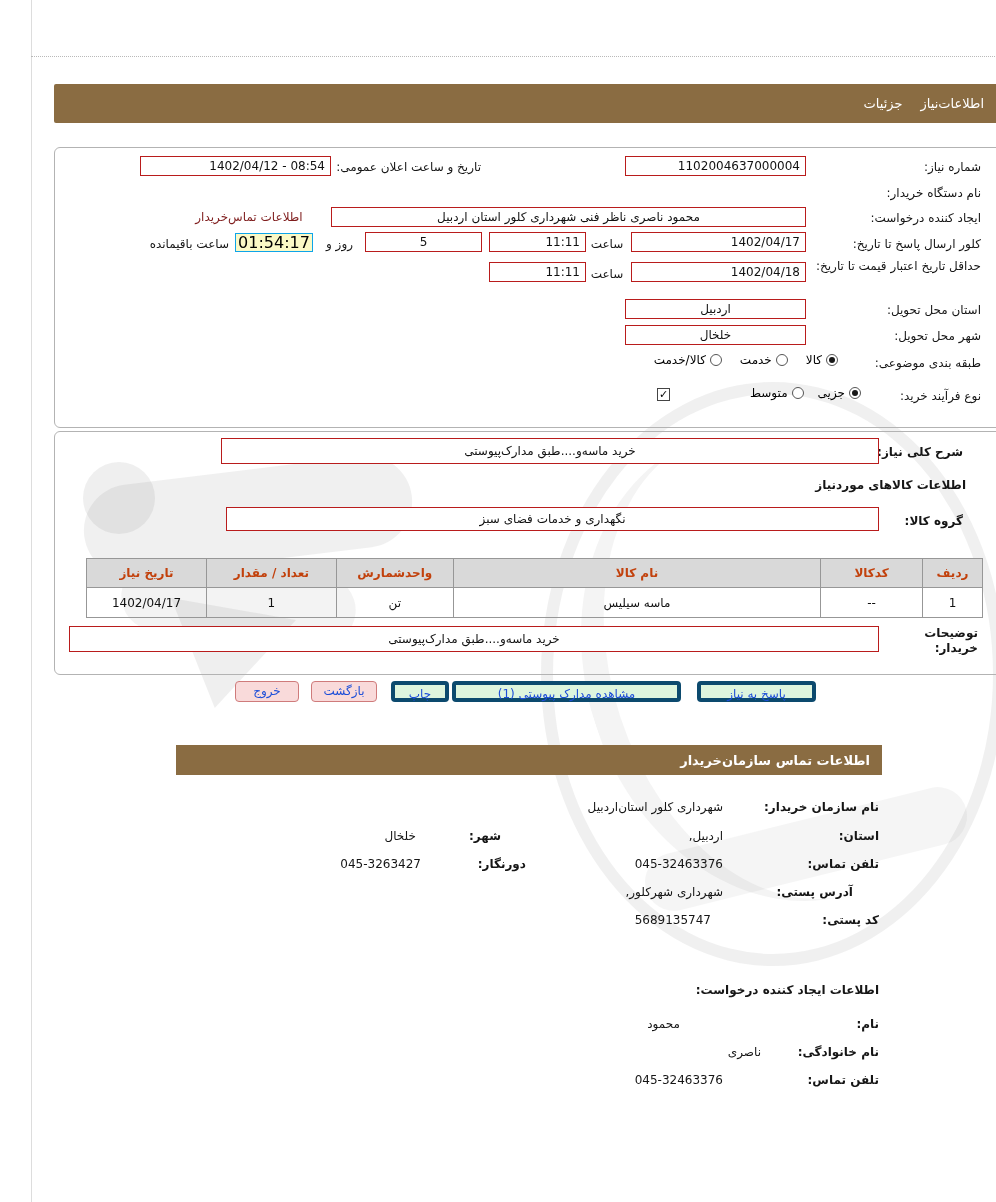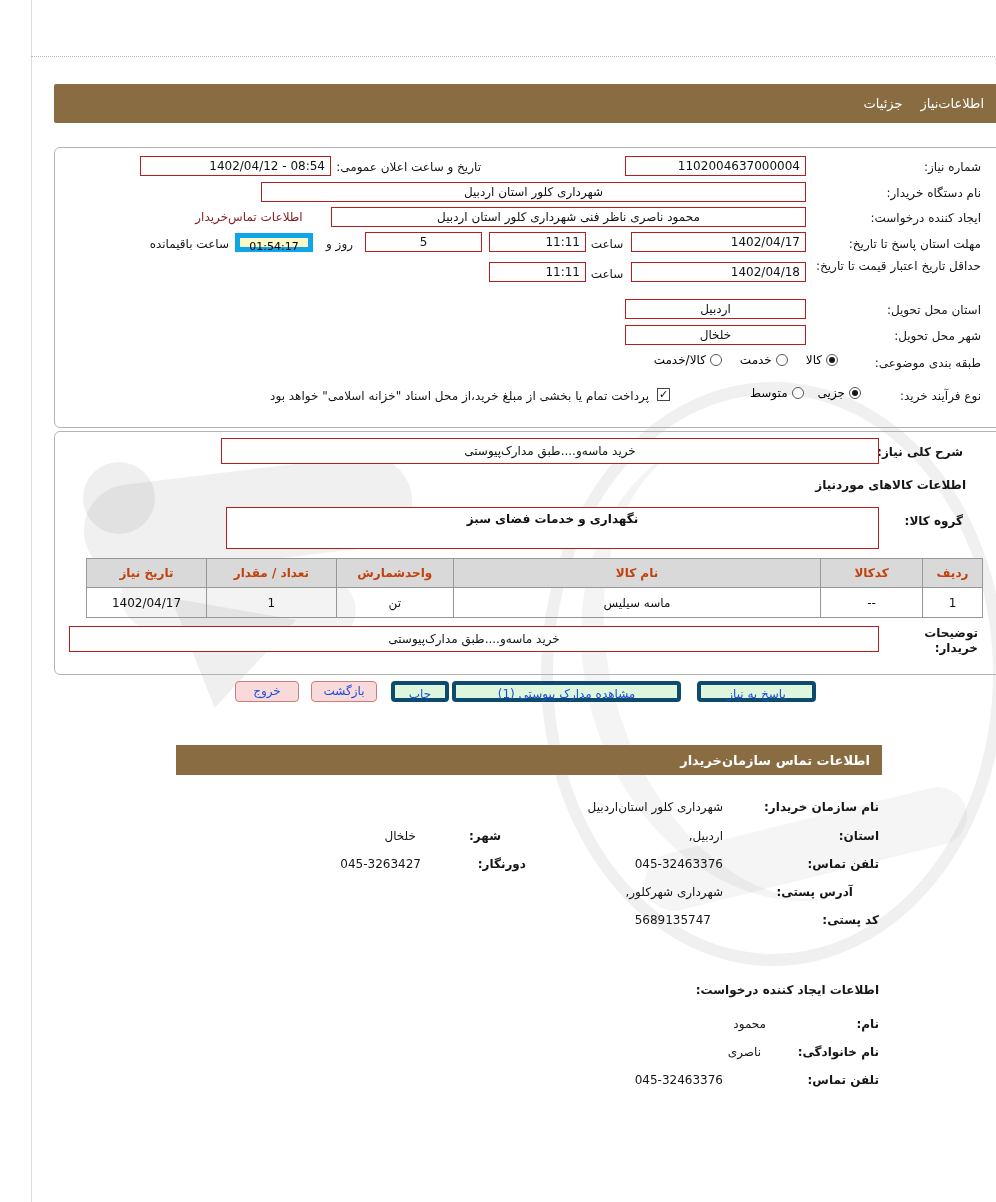--- a/index.html
+++ b/index.html
@@ -25,21 +25,21 @@
   .box2{left:33px;top:431px;width:952px;height:242px;}
   
   .lbl{position:absolute;font-size:12px;color:#161616;text-align:right;line-height:15px;z-index:3;}
   .nw{white-space:nowrap;}
   .bold{font-weight:bold;}
   .inp{position:absolute;background:#fff;border:1px solid #b91c1c;font-size:12px;line-height:18px;padding:0 5px;box-sizing:border-box;color:#111;z-index:3;}
   .inp.center{text-align:center;}
   .inp.right{text-align:right;}
   .ltr{direction:ltr;unicode-bidi:isolate;}
   .link{position:absolute;color:#7f1d1d;font-size:12px;text-align:center;cursor:pointer;z-index:3;}
-  .hl{position:absolute;background:#fbf9c6;border:5px solid #0ea5e9;font-size:11px;line-height:17px;text-align:center;box-sizing:border-box;z-index:3;}
+  .hl{position:absolute;background:#fbf9c6;border:1px solid #0ea5e9;font-size:16px;line-height:17px;text-align:center;box-sizing:border-box;z-index:3;}
   .rgroup{position:absolute;display:flex;direction:rtl;align-items:center;z-index:3;}
   .rpair{display:flex;align-items:center;gap:4px;font-size:12px;cursor:pointer;}
   .radio{width:12px;height:12px;border:1px solid #555;border-radius:50%;background:#fff;display:inline-block;position:relative;flex:0 0 auto;box-sizing:border-box;}
   .radio.on::after{content:"";position:absolute;left:2px;top:2px;right:2px;bottom:2px;background:#181818;border-radius:50%;}
   .chk{position:absolute;width:13px;height:13px;border:1px solid #444;background:#fff;font-size:11px;line-height:11px;text-align:center;box-sizing:border-box;z-index:3;cursor:pointer;}
   
   .need-table{position:absolute;left:65px;top:558px;width:897px;border-collapse:collapse;direction:rtl;font-size:12px;z-index:3;}
   .need-table th{background:#d9d9d9;border:1px solid #979797;height:26px;font-weight:bold;color:#c2410c;}
   .need-table td{border:1px solid #979797;height:27px;text-align:center;color:#111;background:transparent;}
   
@@ -75,27 +75,26 @@
   </div>
 
   <div class="box box1"></div>
 
   <div class="lbl nw" style="left:788px;top:160px;width:172px;">شماره نیاز:</div>
   <div class="inp right ltr" style="left:604px;top:156px;width:181px;height:20px;">1102004637000004</div>
   <div class="lbl nw" style="left:312px;top:160px;width:148px;">تاریخ و ساعت اعلان عمومی:</div>
   <div class="inp right ltr" style="left:119px;top:156px;width:191px;height:20px;">1402/04/12 - 08:54</div>
 
   <div class="lbl nw" style="left:788px;top:186px;width:172px;">نام دستگاه خریدار:</div>
-  <div class="inp center" style="left:240px;top:182px;width:545px;height:20px;">شهرداری کلور استان اردبیل</div>
 
   <div class="lbl nw" style="left:788px;top:211px;width:172px;">ایجاد کننده درخواست:</div>
   <div class="inp center" style="left:310px;top:207px;width:475px;height:20px;">محمود ناصری ناظر فنی شهرداری کلور استان اردبیل</div>
   <div class="link" style="left:152px;top:210px;width:152px;">اطلاعات تماس‌خریدار</div>
 
-  <div class="lbl nw" style="left:788px;top:237px;width:172px;">مهلت استان پاسخ تا تاریخ:</div>
+  <div class="lbl nw" style="left:788px;top:237px;width:172px;">کلور ارسال پاسخ تا تاریخ:</div>
   <div class="inp right ltr" style="left:610px;top:232px;width:175px;height:20px;">1402/04/17</div>
   <div class="lbl" style="left:566px;top:237px;width:40px;text-align:center;">ساعت</div>
   <div class="inp right ltr" style="left:468px;top:232px;width:97px;height:20px;">11:11</div>
   <div class="inp center ltr" style="left:344px;top:232px;width:117px;height:20px;">5</div>
   <div class="lbl" style="left:296px;top:237px;width:45px;text-align:center;">روز و</div>
   <div class="hl ltr" style="left:214px;top:233px;width:78px;height:19px;">01:54:17</div>
   <div class="lbl nw" style="left:58px;top:237px;width:150px;">ساعت باقیمانده</div>
 
   <div class="lbl" style="left:788px;top:259px;width:172px;">حداقل تاریخ اعتبار قیمت تا تاریخ:</div>
   <div class="inp right ltr" style="left:610px;top:262px;width:175px;height:20px;">1402/04/18</div>
@@ -129,31 +128,30 @@
     <span class="rpair">
       <span class="radio on"></span>
       <span>جزیی</span>
     </span>
     <span class="rpair">
       <span class="radio"></span>
       <span>متوسط</span>
     </span>
   </div>
   <div class="chk" style="left:636px;top:388px;">✓</div>
-  <div class="lbl" style="left:56px;top:389px;width:572px;">پرداخت تمام یا بخشی از مبلغ خرید،از محل اسناد "خزانه اسلامی" خواهد بود</div>
 
   <div class="box box2"></div>
 
   <div class="lbl bold nw" style="left:862px;top:445px;width:80px;">شرح کلی نیاز:</div>
   <div class="inp center" style="left:200px;top:438px;width:658px;height:26px;line-height:24px;">خرید ماسه‌و....طبق مدارک‌پیوستی</div>
 
   <div class="lbl bold nw" style="left:700px;top:478px;width:245px;">اطلاعات کالاهای موردنیاز</div>
 
   <div class="lbl bold nw" style="left:862px;top:514px;width:80px;">گروه کالا:</div>
-  <div class="inp center" style="left:205px;top:507px;width:653px;height:42px;line-height:22px;font-weight:bold;">نگهداری و خدمات فضای سبز</div>
+  <div class="inp center" style="left:205px;top:507px;width:653px;height:24px;line-height:22px;">نگهداری و خدمات فضای سبز</div>
 
   <table class="need-table">
     <colgroup>
       <col style="width:60px">
         <col style="width:102px">
         <col style="width:368px">
       <col style="width:117px">
         <col style="width:130px">
         <col style="width:120px">
     </colgroup>
@@ -205,21 +203,21 @@
 
   <div class="clbl" style="left:632px;top:885px;width:200px;">آدرس پستی:</div>
   <div class="cval" style="left:440px;top:885px;width:262px;">شهرداری شهرکلور,</div>
 
   <div class="clbl" style="left:658px;top:913px;width:200px;">کد پستی:</div>
   <div class="cval ltr" style="left:440px;top:913px;width:250px;">5689135747</div>
 
   <div class="clbl" style="left:600px;top:983px;width:258px;text-align:right;">اطلاعات ایجاد کننده درخواست:</div>
 
   <div class="clbl" style="left:658px;top:1017px;width:200px;">نام:</div>
-  <div class="cval" style="left:540px;top:1017px;width:205px;">محمود</div>
+  <div class="cval" style="left:540px;top:1017px;width:205px;text-align:center;">محمود</div>
 
   <div class="clbl" style="left:658px;top:1045px;width:200px;">نام خانوادگی:</div>
   <div class="cval" style="left:540px;top:1045px;width:200px;">ناصری</div>
 
   <div class="clbl" style="left:658px;top:1073px;width:200px;">تلفن تماس:</div>
   <div class="cval ltr" style="left:480px;top:1073px;width:222px;">045-32463376</div>
 
 </div>
 
 </body></html>

